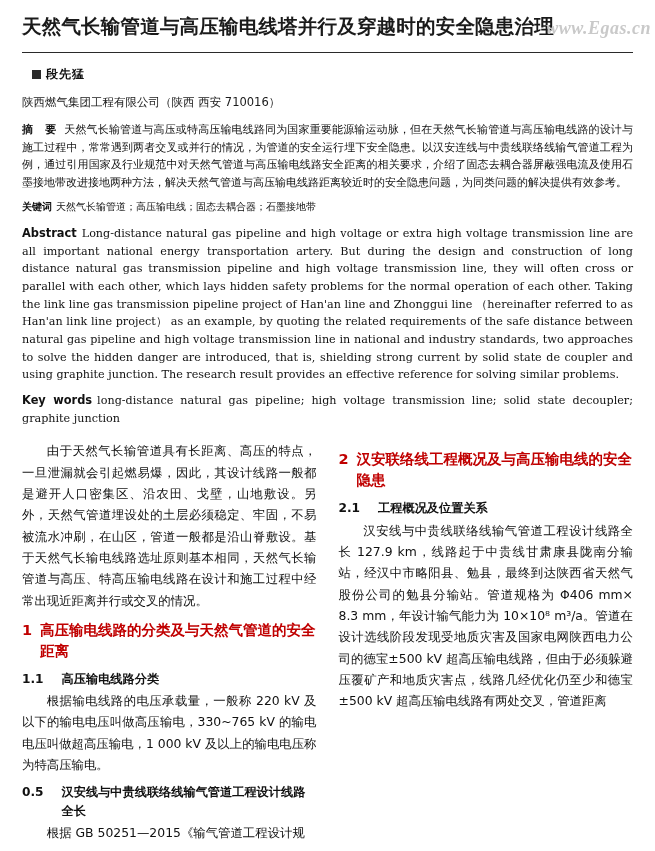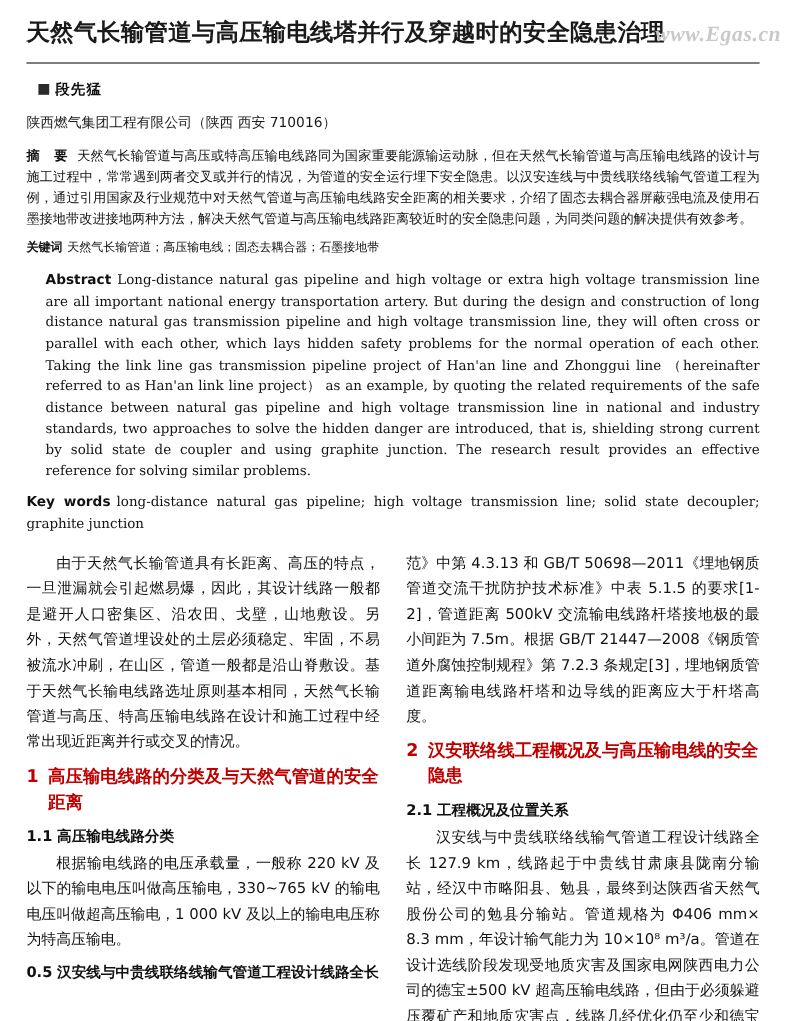--- a/index.html
+++ b/index.html
@@ -92,21 +92,20 @@
   .kw-label {
     font-weight: bold;
     margin-right: 4px;
   }
   .abstract-en {
     margin-top: 9px;
     font-size: 11.2px;
     line-height: 1.58;
     text-align: justify;
     font-family: "DejaVu Serif", "Liberation Serif", serif;
-    margin-left: 16px;
   }
   .abstract-en .lbl {
     font-family: "DejaVu Sans", "Liberation Sans", sans-serif;
     font-weight: bold;
     font-size: 11.4px;
     margin-right: 5px;
   }
   .keywords-en {
     margin-top: 8px;
     font-size: 11.2px;
@@ -153,21 +152,21 @@
   }
   .h1 .num {
     color: #c00000;
     font-weight: bold;
   }
   .h1 .txt {
     color: #c00000;
   }
   .h2 {
     display: flex;
-    gap: 4px;
+    gap: 18px;
     align-items: flex-start;
     margin: 8px 0 2px 0;
     font-family: "DejaVu Sans", "Liberation Sans", sans-serif;
     font-weight: bold;
     font-size: 12.2px;
     line-height: 1.5;
     color: #111;
   }
   .h2 .num {
     white-space: nowrap;
@@ -222,24 +221,24 @@
         <span class="txt">高压输电线路分类</span>
       </div>
 
       <p class="body-p">根据输电线路的电压承载量，一般称 220 kV 及以下的输电电压叫做高压输电，330~765 kV 的输电电压叫做超高压输电，1 000 kV 及以上的输电电压称为特高压输电。</p>
 
       <div class="h2">
         <span class="num">0.5</span>
         <span class="txt">汉安线与中贵线联络线输气管道工程设计线路全长</span>
       </div>
 
+      <p class="body-p">根据 GB 50251—2015《输气管道工程设计规</p>
     </div>
 
     <div class="col">
-      <p class="body-p noindent">范》中第 4.3.13 和 GB/T 50698—2011《埋地钢质管道交流干扰防护技术标准》中表 5.1.5 的要求[1-2]，管道距离 500kV 交流输电线路杆塔接地极的最小间距为 7.5m。根据 GB/T 21447—2008《钢质管道外腐蚀控制规程》第 7.2.3 条规定[3]，埋地钢质管道距离输电线路杆塔和边导线的距离应大于杆塔高度。</p>
 
       <div class="h1">
         <span class="num">2</span>
         <span class="txt">汉安联络线工程概况及与高压输电线的安全隐患</span>
       </div>
 
       <div class="h2">
         <span class="num">2.1</span>
         <span class="txt">工程概况及位置关系</span>
       </div>

